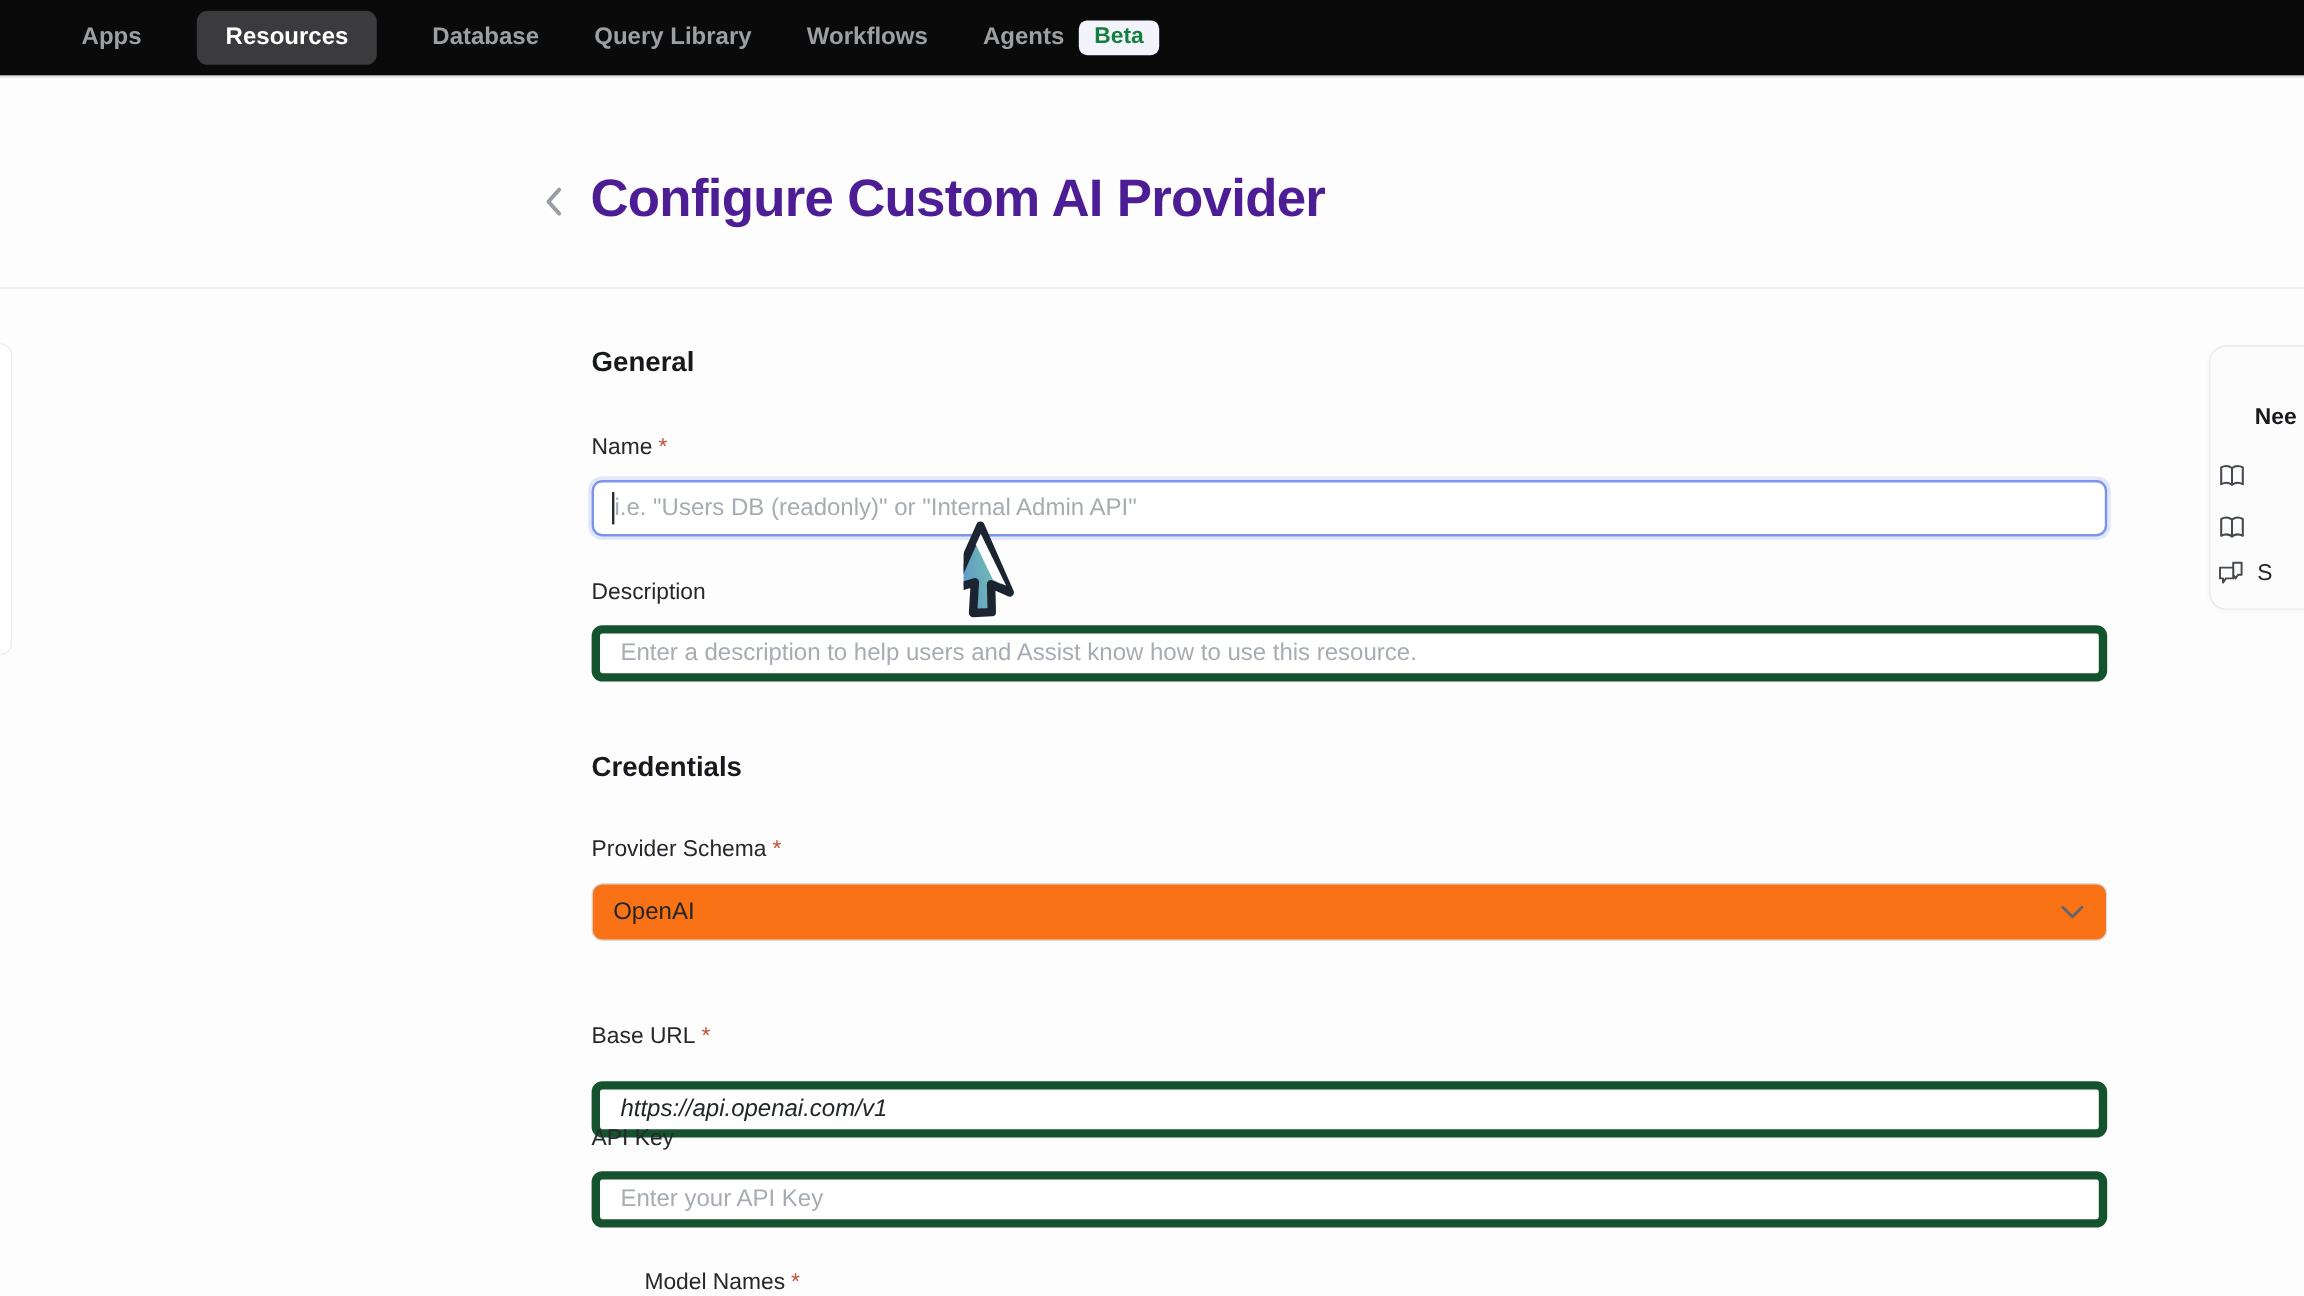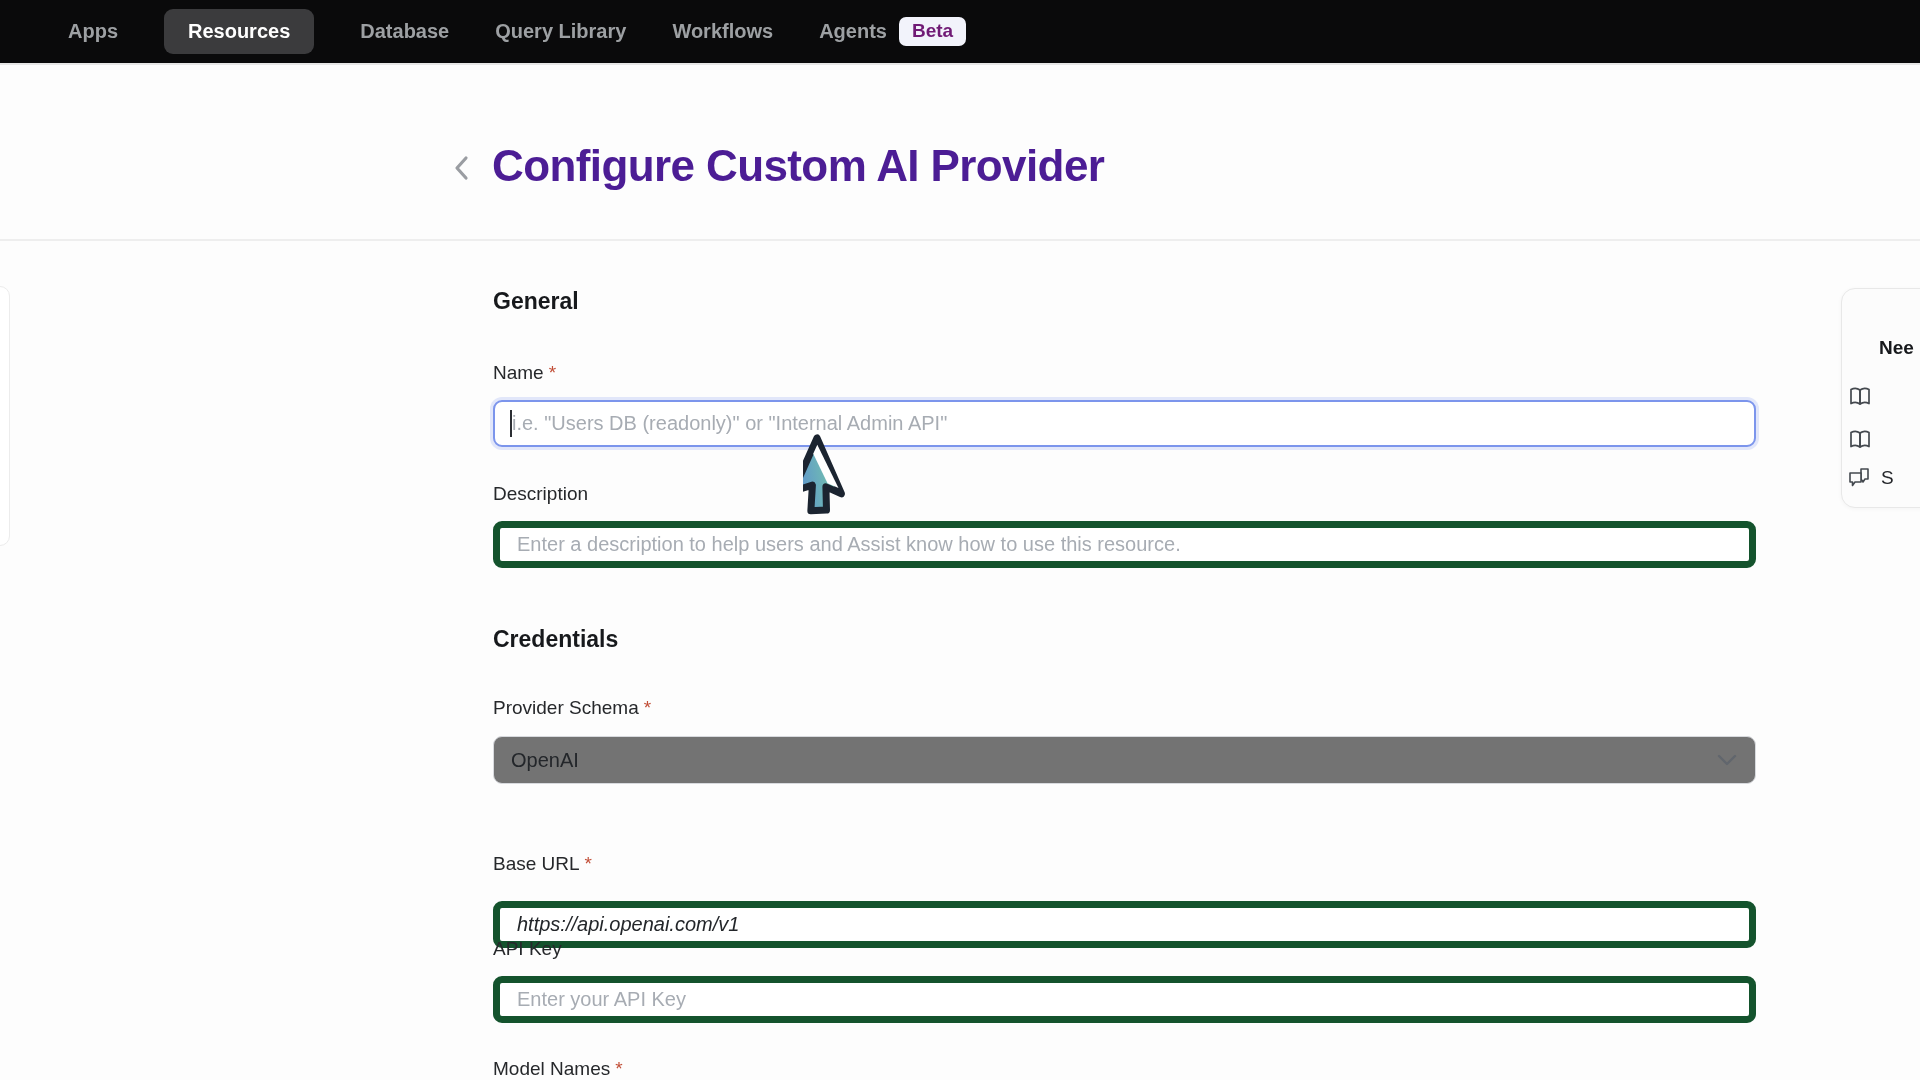--- a/index.html
+++ b/index.html
@@ -16,21 +16,21 @@
     background:#0a0a0b; display:flex; align-items:center; gap:46px; padding-left:68px;
   }
   .nav-item {
     color:#9da0a3; font-size:20px; font-weight:600; cursor:pointer; white-space:nowrap;
   }
   .nav-item.active {
     color:#ffffff; background:#3b3b3d; border-radius:9px; padding:11px 24px;
   }
   .nav-agents-wrap { display:flex; align-items:center; gap:12px; }
   .beta-badge {
-    background:#f2f3fb; color:#701a75; font-size:19px; font-weight:600;
+    background:#f2f3fb; color:#15803d; font-size:19px; font-weight:600;
     border-radius:7px; padding:3px 13px; line-height:1.2;
   }
   .nav-underline { position:absolute; top:63px; left:0; width:1920px; height:2px; background:#e6e6e6; }
 
   
   .back-btn { position:absolute; left:448px; top:152px; width:28px; height:32px; cursor:pointer;
     display:flex; align-items:center; justify-content:center; }
   .page-title {
     position:absolute; left:492px; top:141px; font-size:44px; font-weight:700;
     letter-spacing:-0.6px; color:#4c1d95;
@@ -56,21 +56,21 @@
   }
   .tb::placeholder { color:#a7acb3; opacity:1; }
   .tb.focused {
     border:2px solid #7c95ec;
     box-shadow:0 0 0 3px rgba(130,155,240,0.22);
   }
   .caret { position:absolute; width:2px; height:27px; background:#2b2e33; }
 
   .select-box {
     position:absolute; left:0; width:1263px; height:48px;
-    border:1px solid #d8dade; border-radius:9px; background:#737373;
+    border:1px solid #d8dade; border-radius:9px; background:#f97316;
     display:flex; align-items:center; justify-content:space-between;
     padding:0 17px; font-size:20px; color:#23262a; cursor:pointer;
   }
 
   
   .help-card {
     position:absolute; left:1841px; top:288px; width:120px; height:220px;
     background:#fcfcfc; border:1px solid #e8e8e8; border-radius:14px;
     box-shadow:0 1px 4px rgba(0,0,0,0.04);
   }
@@ -145,21 +145,21 @@
     <div class="field-label" style="top:853px;">
       <span>Base URL</span><span class="req">*</span>
     </div>
     <input class="tb" style="top: 901px; font-style: italic;" value="https://api.openai.com/v1">
 
     <div class="field-label" style="top:938px;">
       <span>API Key</span>
     </div>
     <input class="tb" style="top: 976px;" placeholder="Enter your API Key">
 
-    <div class="field-label" style="top:1058px;">
+    <div class="field-label" style="top:1058px;margin-left:44px;">
       <span>Model Names</span><span class="req">*</span>
     </div>
   </div>
 
   <div class="help-card">
     <div class="help-title">Nee</div>
 
     <div class="help-item" style="left:5px; top:96px;">
       <span class="icon">
         <svg width="26" height="24" viewBox="0 0 24 24" fill="none" stroke="#44494f" stroke-width="1.7" stroke-linejoin="round">

